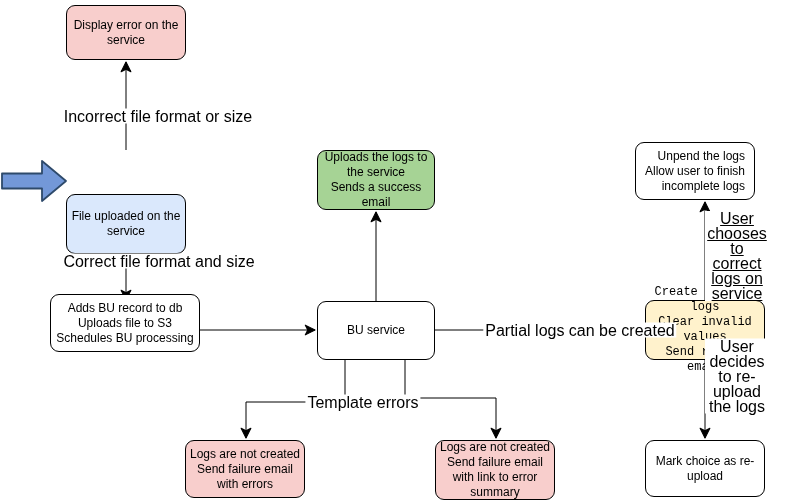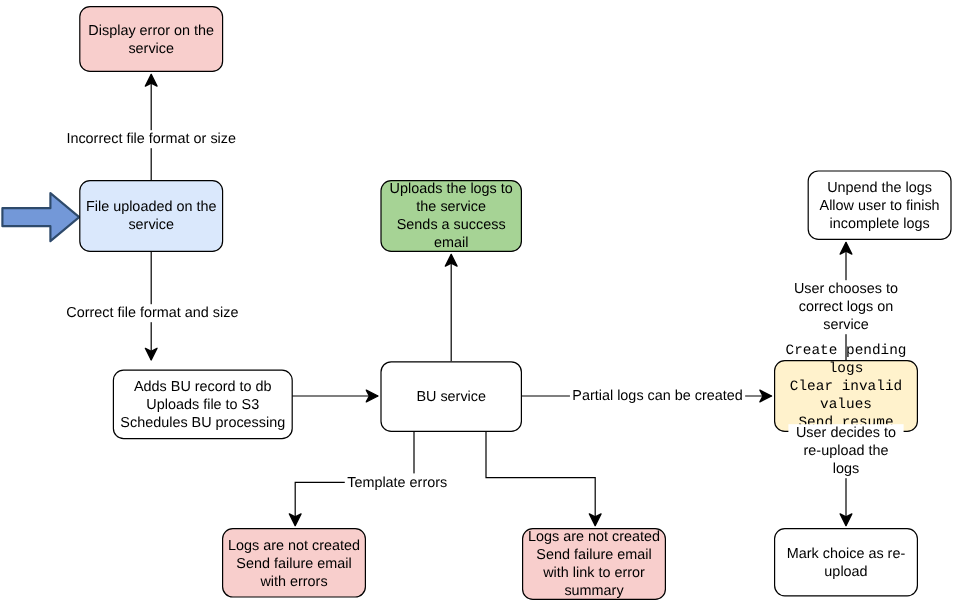--- a/index.html
+++ b/index.html
@@ -22,32 +22,33 @@
     align-items: center;
     justify-content: center;
     text-align: center;
     white-space: pre-line;
     font-size: 12px;
     line-height: 15px;
     padding: 1px 2px;
     background: var(--white, #fff);
   }
   .node.pink   { background: var(--pink,   #F8CECC); }
-  .node.blue   { background: var(--blue,   #DAE8FC); }
+  .node.blue   { background: var(--blue,   #DAE8FC); margin-top: 44px; }
   .node.green  { background: var(--green,  #A6D395); }
   .node.yellow { background: var(--yellow, #FFF2CC); }
   .edge-label {
     position: absolute;
     transform: translate(-50%, -50%);
     background: #ffffff;
-    font-size: 12px;
+    font-size: 16px;
     line-height: 15px;
     text-align: center;
     white-space: pre-line;
     padding: 0 2px;
+    margin-left: 32px;
   }
   svg line, svg polyline { stroke: var(--border, #000); stroke-width: 1; fill: none; }
 </style>
 </head>
 <body>
 
 <div class="canvas">
 
   <svg class="layer" width="801" height="501" viewBox="0 0 801 501">
     <defs>
@@ -68,36 +69,36 @@
     <polyline points="345,360 345,402 246,402 246,438" marker-end="url(#arrowhead)"></polyline>
     <polyline points="405,360 405,398 496,398 496,438" marker-end="url(#arrowhead)"></polyline>
   </svg>
 
   <div class="node pink" style="left:66px;  top:5px;   width:120px; height:55px;">Display error on the
 service</div>
 
   <div class="node blue" style="left:66px;  top:150px; width:120px; height:60px;">File uploaded on the
 service</div>
 
-  <div class="node" style="left:50px;  top:308px; width:150px; height:58px;margin-left:44px;">Adds BU record to db
+  <div class="node" style="left:50px;  top:294px; width:150px; height:58px;">Adds BU record to db
 Uploads file to S3
 Schedules BU processing</div>
 
   <div class="node green" style="left:317px; top:150px; width:118px; height:60px;">Uploads the logs to
 the service
 Sends a success
 email</div>
 
   <div class="node" style="left:317px; top:301px; width:118px; height:59px;">BU service</div>
 
   <div class="node yellow" style="left:645px; top:300px; width:120px; height:60px;font-family:Liberation Mono, monospace;">Create pending logs
 Clear invalid values
 Send resume email</div>
 
-  <div class="node" style="left:673px; top:142px; width:120px; height:58px;">Unpend the logs
+  <div class="node" style="left:635px; top:142px; width:120px; height:58px;text-align:right;">Unpend the logs
 Allow user to finish
 incomplete logs</div>
 
   <div class="node" style="left:645px; top:440px; width:120px; height:57px;">Mark choice as re-
 upload</div>
 
   <div class="node pink" style="left:185px; top:440px; width:120px; height:58px;">Logs are not created
 Send failure email
 with errors</div>
 
@@ -109,17 +110,17 @@
   <div class="edge-label" style="left:126px; top:116px;">Incorrect file format or size</div>
 
   <div class="edge-label" style="left:127px; top:261px;">Correct file format and size</div>
 
 
   <div class="edge-label" style="left:548px; top:330px;">Partial logs can be created</div>
 
   <div class="edge-label" style="left:331px; top:402px;">Template errors</div>
 
 
-  <div class="edge-label" style="left:705px; top:256px;">User chooses to correct logs on service</div>
+  <div class="edge-label" style="left:705px; top:256px;text-decoration:underline;">User chooses to correct logs on service</div>
 
   <div class="edge-label" style="left:705px; top:376px;">User decides to re-upload the logs</div>
 
 </div>
 
 </body></html>

